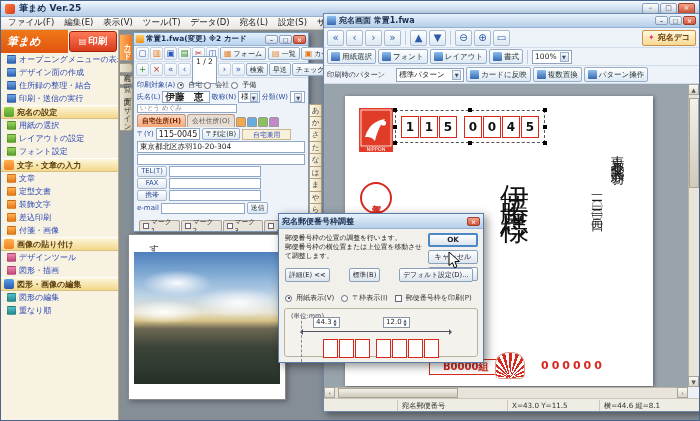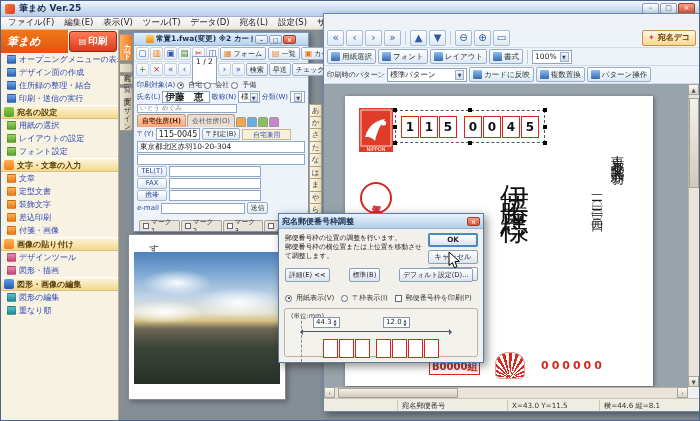--- a/index.html
+++ b/index.html
@@ -59,21 +59,21 @@
   .side-tab { writing-mode:vertical-rl; width:13px; font-size:7.5px; color:#444; text-align:center;
     background:linear-gradient(90deg,#ece6d4,#cfc6ac); border:1px solid #a89c80; border-left:none;
     border-radius:0 3px 3px 0; padding:4px 0; margin-bottom:2px; }
   .side-tabs .side-tab:first-child { background:linear-gradient(90deg,#ffb060,#f07820); color:#fff; font-weight:bold; }
 
   
   .card-window { position:absolute; left:132px; top:31px; width:176px; height:200px;
     background:#eef3f9; border:1px solid #7a96ba; box-shadow:2px 2px 5px rgba(0,0,0,.35);
     display:flex; flex-direction:column; }
   .cw-title { height:13px; flex:none; background:linear-gradient(#e4f0fc,#b8d2ee);
-    display:flex; align-items:center; gap:2px; padding:0 12px; font-size:7.5px; font-weight:bold;
+    display:flex; align-items:center; gap:2px; padding:0 2px; font-size:7.5px; font-weight:bold;
     color:#1a3050; border-bottom:1px solid #9ab4d4; white-space:nowrap; overflow:hidden; }
   .cw-ic { width:8px; height:8px; background:linear-gradient(#ffd060,#f09020); border-radius:1px; flex:none; }
   .cw-title-text { flex:1; overflow:hidden; }
   .cw-tb { display:flex; align-items:center; gap:1px; padding:1px 2px; height:16px; flex:none;
     border-bottom:1px solid #d0dcea; }
   .ticon { width:13px; height:13px; border:1px solid #c2d0e0; border-radius:2px; flex:none;
     background:linear-gradient(#ffffff,#e4ecf5); font-size:8.5px; line-height:11px; text-align:center; color:#2858b8; }
   .ticon.red { color:#c03020; } .ticon.grn { color:#3a8a2a; } .ticon.org { color:#e87818; }
   .tbtn { height:13px; border:1px solid #98aec8; background:linear-gradient(#fff,#dce8f4); border-radius:2px;
     font-size:7px; padding:0 3px; display:flex; align-items:center; gap:2px; color:#233; white-space:nowrap; }
@@ -181,21 +181,21 @@
   .pboxes .pbox:nth-child(3) { margin-right:7px; }
   .sel-rect { position:absolute; left:50px; top:14px; width:150px; height:33px; border:1px dashed #555; }
   .hd { position:absolute; width:4px; height:4px; background:#000; }
   .addr1 { position:absolute; right:26px; top:48px; writing-mode:vertical-rl; font-size:13.5px;
     letter-spacing:3px; color:#1a1a1a; font-family:"DejaVu Serif","Liberation Serif",serif; }
   .addr2 { position:absolute; right:48px; top:92px; writing-mode:vertical-rl; font-size:12px;
     letter-spacing:3px; color:#1a1a1a; font-family:"DejaVu Serif","Liberation Serif",serif; }
   .name-v { position:absolute; left:150px; top:66px; writing-mode:vertical-rl; font-size:29px;
     letter-spacing:10px; color:#111; font-family:"DejaVu Serif","Liberation Serif",serif; }
   .lot-left { position:absolute; left:84px; top:263px; color:var(--frame_red,#d8281e); font-weight:bold;
-    font-size:10px; border:1px solid var(--frame_red,#d8281e); padding:0 2px; }
+    font-size:10px; border:1px solid var(--frame_red,#d8281e); padding:0 13px; }
   .fan { position:absolute; left:150px; top:256px; width:30px; height:27px; border:1px solid #d8a090;
     border-radius:45% 45% 5px 5px;
     background:repeating-conic-gradient(from 245deg at 50% 100%, var(--frame_red,#d8281e) 0deg 8deg, #fff 8deg 16deg); }
   .lot-right { position:absolute; left:196px; top:263px; color:var(--frame_red,#d8281e); font-weight:bold;
     font-size:11px; letter-spacing:3px; }
 
   
   .dialog { position:absolute; left:277px; top:212px; width:206px; height:150px; z-index:20;
     background:#f2f0ea; border:1px solid #5a7ca8; box-shadow:3px 3px 9px rgba(0,0,0,.45); }
   .dlg-title { height:15px; background:linear-gradient(#e8f2fc,#b4cee8); border-bottom:1px solid #96b2d2;
@@ -526,20 +526,29 @@
   <div class="photo-window">
     <div class="design-text">す</div>
     <div class="photo">
       <div class="cloud" style="left:8px;top:18px;width:70px;height:26px;"></div>
       <div class="cloud" style="left:60px;top:36px;width:90px;height:30px;"></div>
       <div class="cloud" style="left:-10px;top:48px;width:80px;height:24px;"></div>
     </div>
   </div>
 
   <div class="preview-window">
+    <div class="pw-title">
+      <span class="pw-ic"></span>
+      <span style="flex:1;">宛名画面 常置1.fwa</span>
+      <span class="winbtns">
+        <span class="winbtn sm">–</span>
+        <span class="winbtn sm">□</span>
+        <span class="winbtn sm close">×</span>
+      </span>
+    </div>
     <div class="pw-tb pw-tb1">
       <span class="bicon">«</span>
       <span class="bicon">‹</span>
       <span class="bicon">›</span>
       <span class="bicon">»</span>
       <span class="vsep"></span>
       <span class="bicon">▲</span>
       <span class="bicon">▼</span>
       <span class="vsep"></span>
       <span class="bicon">⊖</span>
@@ -571,21 +580,21 @@
           </span>
         </span>
       <span class="vsep"></span>
       <span class="zoom-select">
         <span>100%</span>
         <span class="ar">▼</span>
       </span>
     </div>
     <div class="pw-tb pw-tb3">
       <span class="pat-label">印刷時のパターン</span>
-      <span class="pat-select" style="width:80px;">
+      <span class="pat-select" style="width:68px;margin-left:9px;">
         <span style="flex:1;">標準パターン</span>
         <span class="ar">▼</span>
       </span>
       <span style="display:flex;gap:2px;">
 
       <span class="tbtn tool-btn">
             <span class="sq"></span>
             <span>カードに反映</span>
           </span>
           <span class="tbtn tool-btn">

